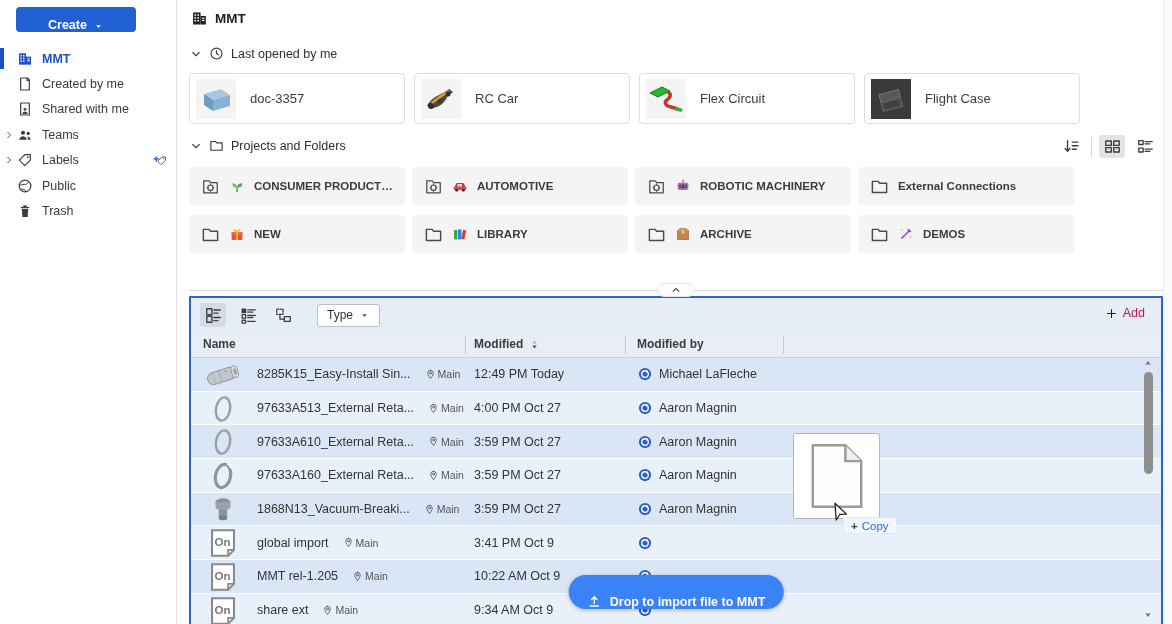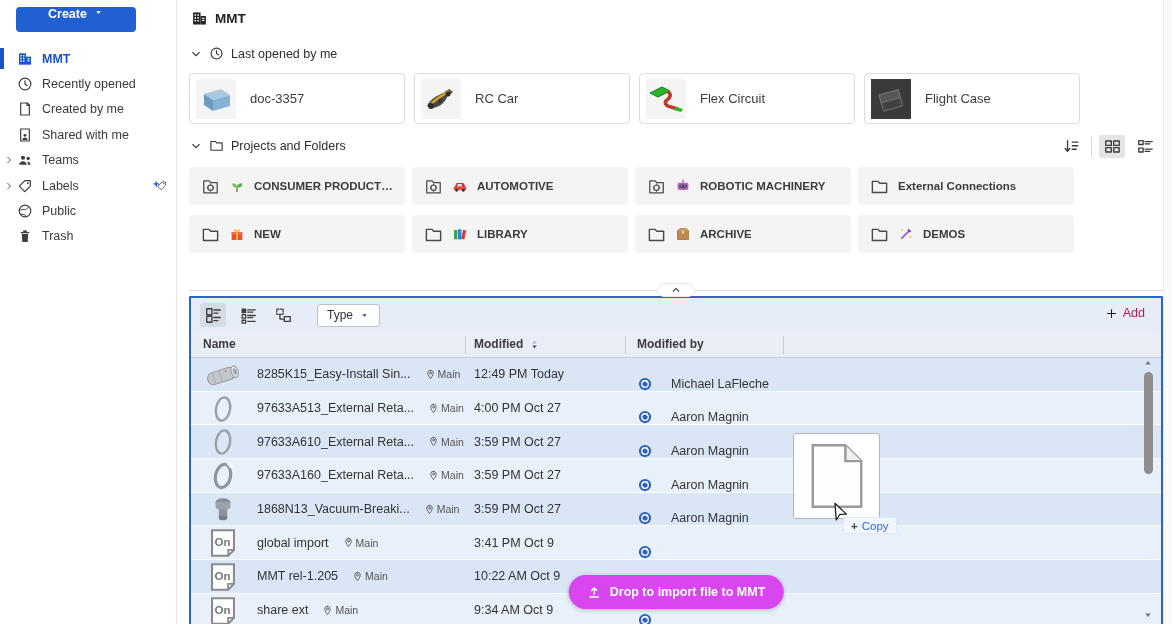--- a/index.html
+++ b/index.html
@@ -5,21 +5,21 @@
   *{margin:0;padding:0;box-sizing:border-box}
   html,body{width:1172px;height:624px;overflow:hidden;background:#fff;
     font-family:"Liberation Sans",sans-serif;color:#333}
   #app{position:relative;width:1172px;height:624px;overflow:hidden;background:#fff}
   .i{display:inline-flex;align-items:center;justify-content:center;flex:none}
   .i svg{width:100%;height:100%;display:block}
 
   
   #sidebar{position:absolute;left:0;top:0;width:177px;height:624px;border-right:1px solid #e3e3e3;background:#fff}
   .create-btn{position:absolute;left:16px;top:7px;width:120px;height:25px;background:#2160d3;color:#fff;
-    border:none;border-radius:4px;font-weight:700;font-size:12.5px;display:flex;align-items:flex-start;
+    border:none;border-radius:4px;font-weight:700;font-size:12.5px;display:flex;align-items:flex-end;
     justify-content:center;gap:6px;font-family:inherit;cursor:pointer}
   .create-btn .i{width:11px;height:11px;color:#fff}
   .nav{position:absolute;top:46px;left:0;right:0}
   .nav-item{position:relative;height:25.4px;display:flex;align-items:center;padding-left:17px;gap:9px;
     font-size:12.5px;color:#3a3a3a;cursor:pointer}
   .nav-item .chev{position:absolute;left:4px;width:10px;height:10px;color:#444}
   .nav-ic{width:16px;height:16px;color:#3e3e3e}
   .nav-item.active{color:#1a53c7;font-weight:700}
   .nav-item.active .nav-ic{color:#1a53c7}
   .nav-item.active::before{content:"";position:absolute;left:0;top:2px;bottom:2px;width:4px;background:#1a53c7}
@@ -90,31 +90,31 @@
   .trow{position:relative;height:33.7px;border-bottom:1px solid rgba(255,255,255,.85);cursor:pointer}
   .trow:nth-child(odd){background:#dae6f6}
   .trow:nth-child(even){background:#e8f0fa}
   .thumb{position:absolute;left:10px;top:2px;width:44px;height:30px}
   .name-group{position:absolute;left:66px;top:0;height:100%;display:flex;align-items:center;gap:14px;max-width:205px... }
   .name-group{max-width:none}
   .rname{font-size:12.5px;color:#333;white-space:nowrap}
   .branch{display:flex;align-items:center;gap:2px;font-size:10.5px;color:#555}
   .branch .i{width:11px;height:11px;color:#555}
   .rmod{position:absolute;left:283px;top:0;height:100%;display:flex;align-items:center;font-size:12.5px;color:#333}
-  .rby{position:absolute;left:447px;top:0;height:100%;display:flex;align-items:flex-end;gap:19px;font-size:12.5px;color:#333}
+  .rby{position:absolute;left:447px;top:0;height:100%;display:flex;align-items:center;gap:7px;font-size:12.5px;color:#333}
   .rby .i{width:14px;height:14px}
   .tscroll{position:absolute;right:7px;top:60px;bottom:6px;width:12px;z-index:4}
   .tscroll .arr{position:absolute;left:0;width:12px;height:11px;color:#6e6e6e}
   .tscroll .arr.up{top:0}
   .tscroll .arr.down{bottom:0}
   .tscroll .thumbbar{position:absolute;left:1.5px;top:14px;width:9px;height:102px;background:#8e8e8e;border-radius:5px;cursor:grab}
 
   
-  .drop-pill{position:absolute;left:676px;top:575px;transform:translateX(-50%);height:34px;background:#d946ef;
-    border-radius:17px;display:flex;align-items:center;gap:8px;padding:0 18px;z-index:30;
+  .drop-pill{position:absolute;left:676px;top:575px;transform:translateX(-50%);height:34px;background:#3b82f6;
+    border-radius:17px;display:flex;align-items:flex-end;gap:8px;padding:0 18px;z-index:30;
     color:#fff;font-size:12.5px;font-weight:700;white-space:nowrap;box-shadow:0 1px 4px rgba(0,0,0,.25)}
   .drop-pill .i{width:15px;height:15px}
   .ghost{position:absolute;left:793px;top:433px;width:87px;height:86px;background:#fff;
     border:1.5px solid #b5b5b5;border-radius:3px;display:flex;align-items:center;justify-content:center;z-index:40}
   .ghost .i{width:54px;height:66px}
   .cursor-icon{position:absolute;left:829px;top:501px;width:22px;height:22px;z-index:45}
   .copy-badge{position:absolute;left:843px;top:517px;height:17px;background:#f2f7ff;border:1px solid #dde8fa;
     border-radius:2px;display:flex;align-items:center;gap:4px;padding:0 7px;font-size:11.5px;z-index:44}
   .copy-badge .plus{color:#444;font-weight:700}
   .copy-badge .cp{color:#2a6be0}
@@ -148,29 +148,20 @@
                 <rect x="5" y="10" width="2.2" height="2.2"></rect>
                 <rect x="9" y="10" width="2.2" height="2.2"></rect>
                 <rect x="5" y="14" width="2.2" height="2.2"></rect>
                 <rect x="9" y="14" width="2.2" height="2.2"></rect>
                 <rect x="15.5" y="11" width="3.5" height="1.6"></rect>
                 <rect x="15.5" y="14" width="3.5" height="1.6"></rect>
               </g>
             </svg>
           </span>
         <span>MMT</span>
-      </div>
-      <div class="nav-item">
-        <span class="i nav-ic">
-            <svg viewBox="0 0 24 24" fill="none" stroke="currentColor" stroke-width="1.8" stroke-linecap="round" stroke-linejoin="round">
-              <circle cx="12" cy="12" r="8.7"></circle>
-              <path d="M12 7.2V12l3.2 2.2"></path>
-            </svg>
-          </span>
-        <span>Recently opened</span>
       </div>
       <div class="nav-item">
         <span class="i nav-ic">
             <svg viewBox="0 0 24 24" fill="none" stroke="currentColor" stroke-width="1.8" stroke-linecap="round" stroke-linejoin="round">
               <path d="M5.5 3h10l3 3v15h-13z"></path>
               <path d="M15 3v3.5h3.5"></path>
             </svg>
           </span>
         <span>Created by me</span>
       </div>

